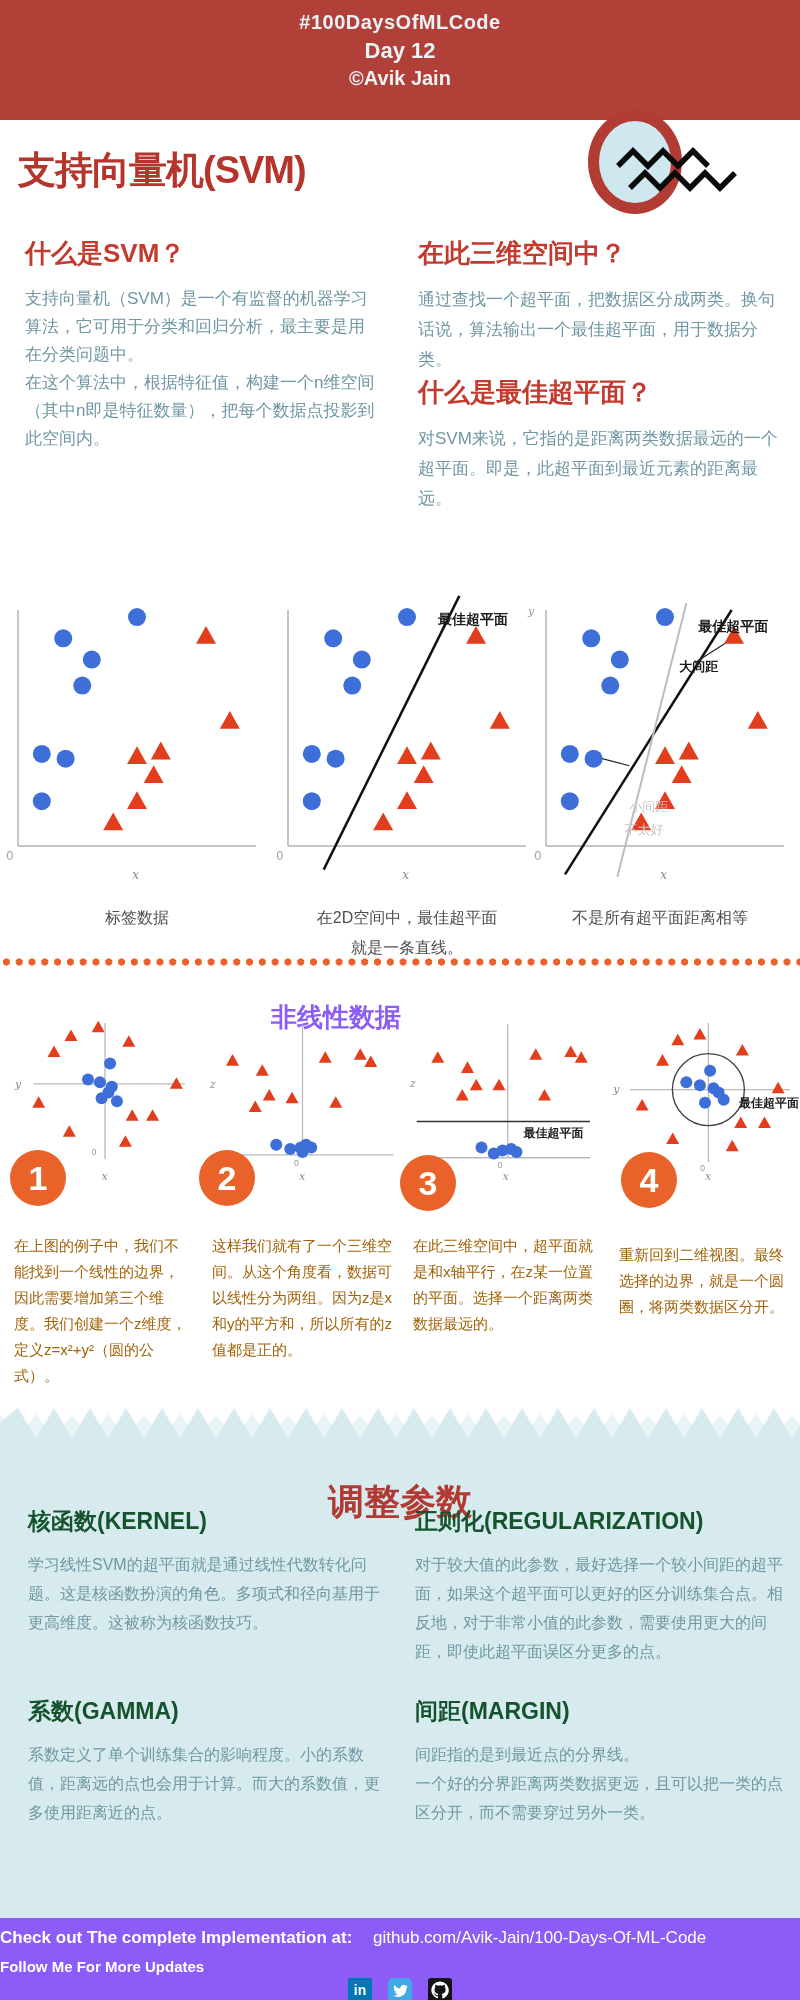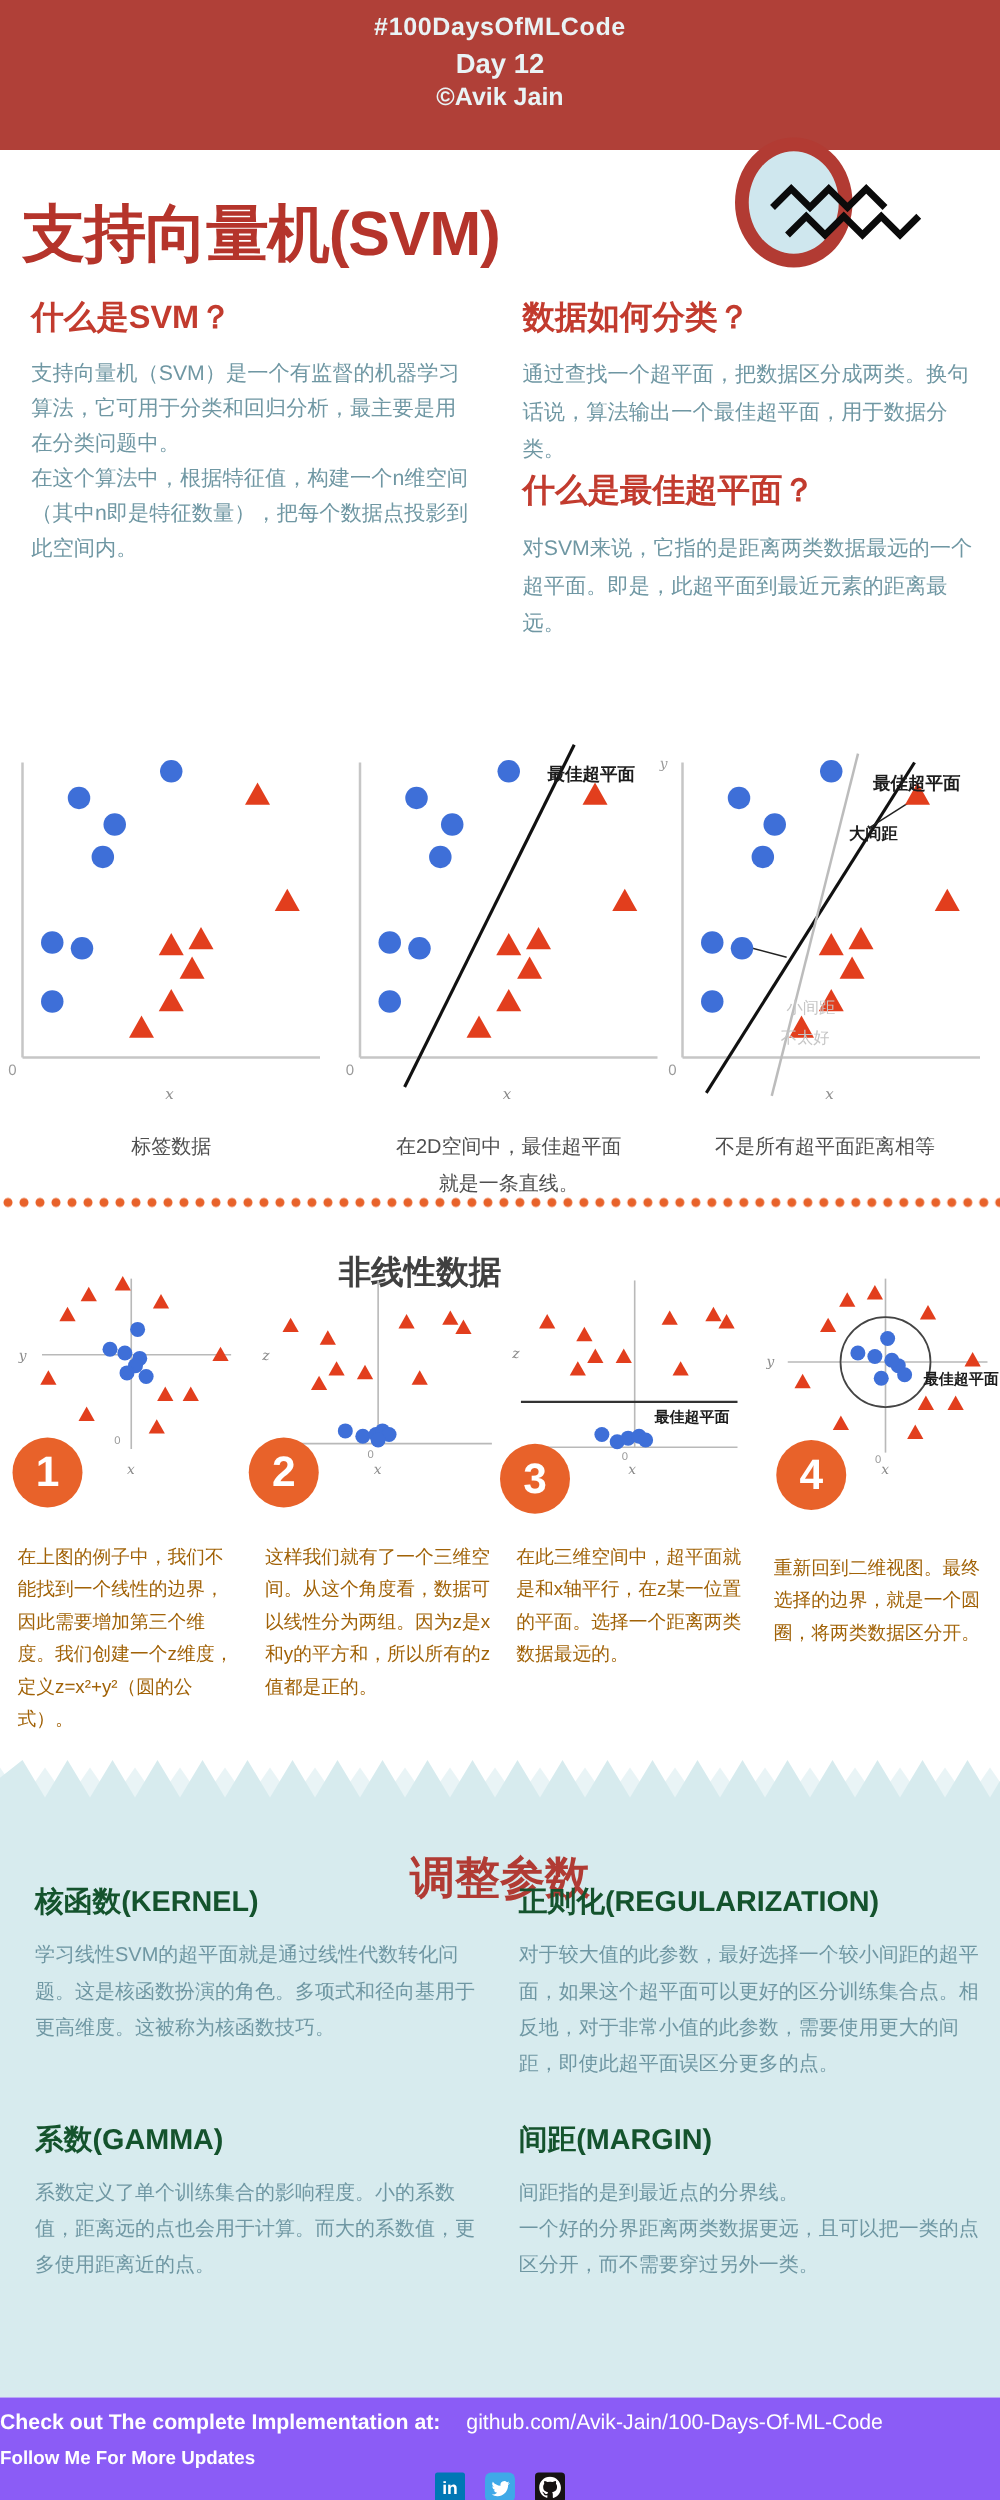--- a/index.html
+++ b/index.html
@@ -6,21 +6,21 @@
   #page{position:relative;width:800px;height:2000px;margin:0 auto;overflow:hidden;
         font-family:"Liberation Sans","DejaVu Sans",sans-serif;background:#ffffff;}
   .abs{position:absolute;}
   
   .banner{left:0;top:0;width:800px;height:120px;background:#b04038;text-align:center;
           color:#e9f3f5;padding-top:11px;box-sizing:border-box;}
   .banner .b1{font-size:20px;font-weight:600;letter-spacing:.5px;}
   .banner .b2{font-size:22px;font-weight:800;margin-top:4px;}
   .banner .b3{font-size:20px;font-weight:600;margin-top:3px;}
   
-  .page-title{left:18px;top:120px;font-size:50px;font-weight:800;color:#b5342b;letter-spacing:-1px;}
+  .page-title{left:18px;top:120px;font-size:38px;font-weight:800;color:#b5342b;letter-spacing:-1px;}
   .logo-ring{left:588px;top:110px;width:72px;height:82px;border:11px solid #b23b33;
              border-radius:50%;background:#cfe7ee;}
   .logo-zz{left:616px;top:146px;}
   
   .col-left{left:25px;top:236px;width:354px;}
   .col-right{left:418px;top:236px;width:372px;}
   h2.sec{font-size:26px;font-weight:700;color:#c23b2e;margin:0 0 14px 0;}
   p.body{font-size:17px;line-height:28px;color:#6f97a3;margin:0;}
   .col-right p.body{font-size:17px;line-height:30px;}
   .gap-head{margin-top:52px;}
@@ -29,21 +29,21 @@
   .p0{left:18px;top:610px;width:238px;height:236px;}
   .p1{left:288px;top:610px;width:238px;height:236px;}
   .p2{left:546px;top:610px;width:238px;height:236px;}
   .cap{font-size:16px;line-height:30px;color:#4f4f4f;text-align:center;}
   .cap0{left:8px;top:903px;width:258px;}
   .cap1{left:288px;top:903px;width:238px;}
   .cap2{left:526px;top:903px;width:268px;}
   .dotted{left:0;top:958px;width:800px;height:8px;
           background:radial-gradient(circle at center,#e8622a 3.3px,transparent 3.9px);
           background-size:12.8px 8px;background-repeat:repeat-x;}
-  .nl-head{left:0;top:972px;width:672px;text-align:center;font-size:26px;font-weight:700;color:#404040;margin-top:28px;}
+  .nl-head{left:0;top:972px;width:672px;text-align:center;font-size:26px;font-weight:700;color:#8b5cf6;margin-top:28px;}
   
   .m0{left:20px;top:1020px;width:170px;height:145px;}
   .m1{left:215px;top:1020px;width:175px;height:145px;}
   .m2{left:415px;top:1020px;width:175px;height:145px;}
   .m3{left:620px;top:1020px;width:170px;height:145px;}
   .badge{width:56px;height:56px;border-radius:50%;background:#e8622a;color:#fff;
          display:flex;align-items:center;justify-content:center;font-size:34px;font-weight:700;}
   .bg1{left:10px;top:1150px;} .bg2{left:199px;top:1150px;}
   .bg3{left:400px;top:1155px;} .bg4{left:621px;top:1152px;}
   .step{font-size:15px;line-height:26px;color:#a16207;}
@@ -88,21 +88,21 @@
     <polyline points="14,42 29,27 44,42 59,27 74,42 89,27 104,42 119,27" fill="none" stroke="#0b0b0b" stroke-width="5.5"></polyline>
   </svg>
 
   <section class="abs col-left">
     <h2 class="sec">什么是SVM？</h2>
     <p class="body">支持向量机（SVM）是一个有监督的机器学习算法，它可用于分类和回归分析，最主要是用在分类问题中。</p>
     <p class="body">在这个算法中，根据特征值，构建一个n维空间（其中n即是特征数量），把每个数据点投影到此空间内。</p>
   </section>
 
   <section class="abs col-right">
-    <h2 class="sec">数据如何分类？</h2>
+    <h2 class="sec">在此三维空间中？</h2>
     <p class="body">通过查找一个超平面，把数据区分成两类。换句话说，算法输出一个最佳超平面，用于数据分类。</p>
     <h2 class="sec gap-head">什么是最佳超平面？</h2>
     <p class="body">对SVM来说，它指的是距离两类数据最远的一个超平面。即是，此超平面到最近元素的距离最远。</p>
   </section>
 
   <div class="plot p0"><svg viewBox="0 0 238 236" width="238" height="236" style="overflow: visible;">
         <line x1="0" y1="0" x2="0" y2="236" stroke="#c6c6c6" stroke-width="2"></line>
         <line x1="0" y1="236" x2="238" y2="236" stroke="#c6c6c6" stroke-width="2"></line>
         <polygon points="188.02,15.96 178.02,33.760000000000005 198.02,33.760000000000005" fill="#e23e1d"></polygon>
         <polygon points="211.82,100.92 201.82,118.72 221.82,118.72" fill="#e23e1d"></polygon>

